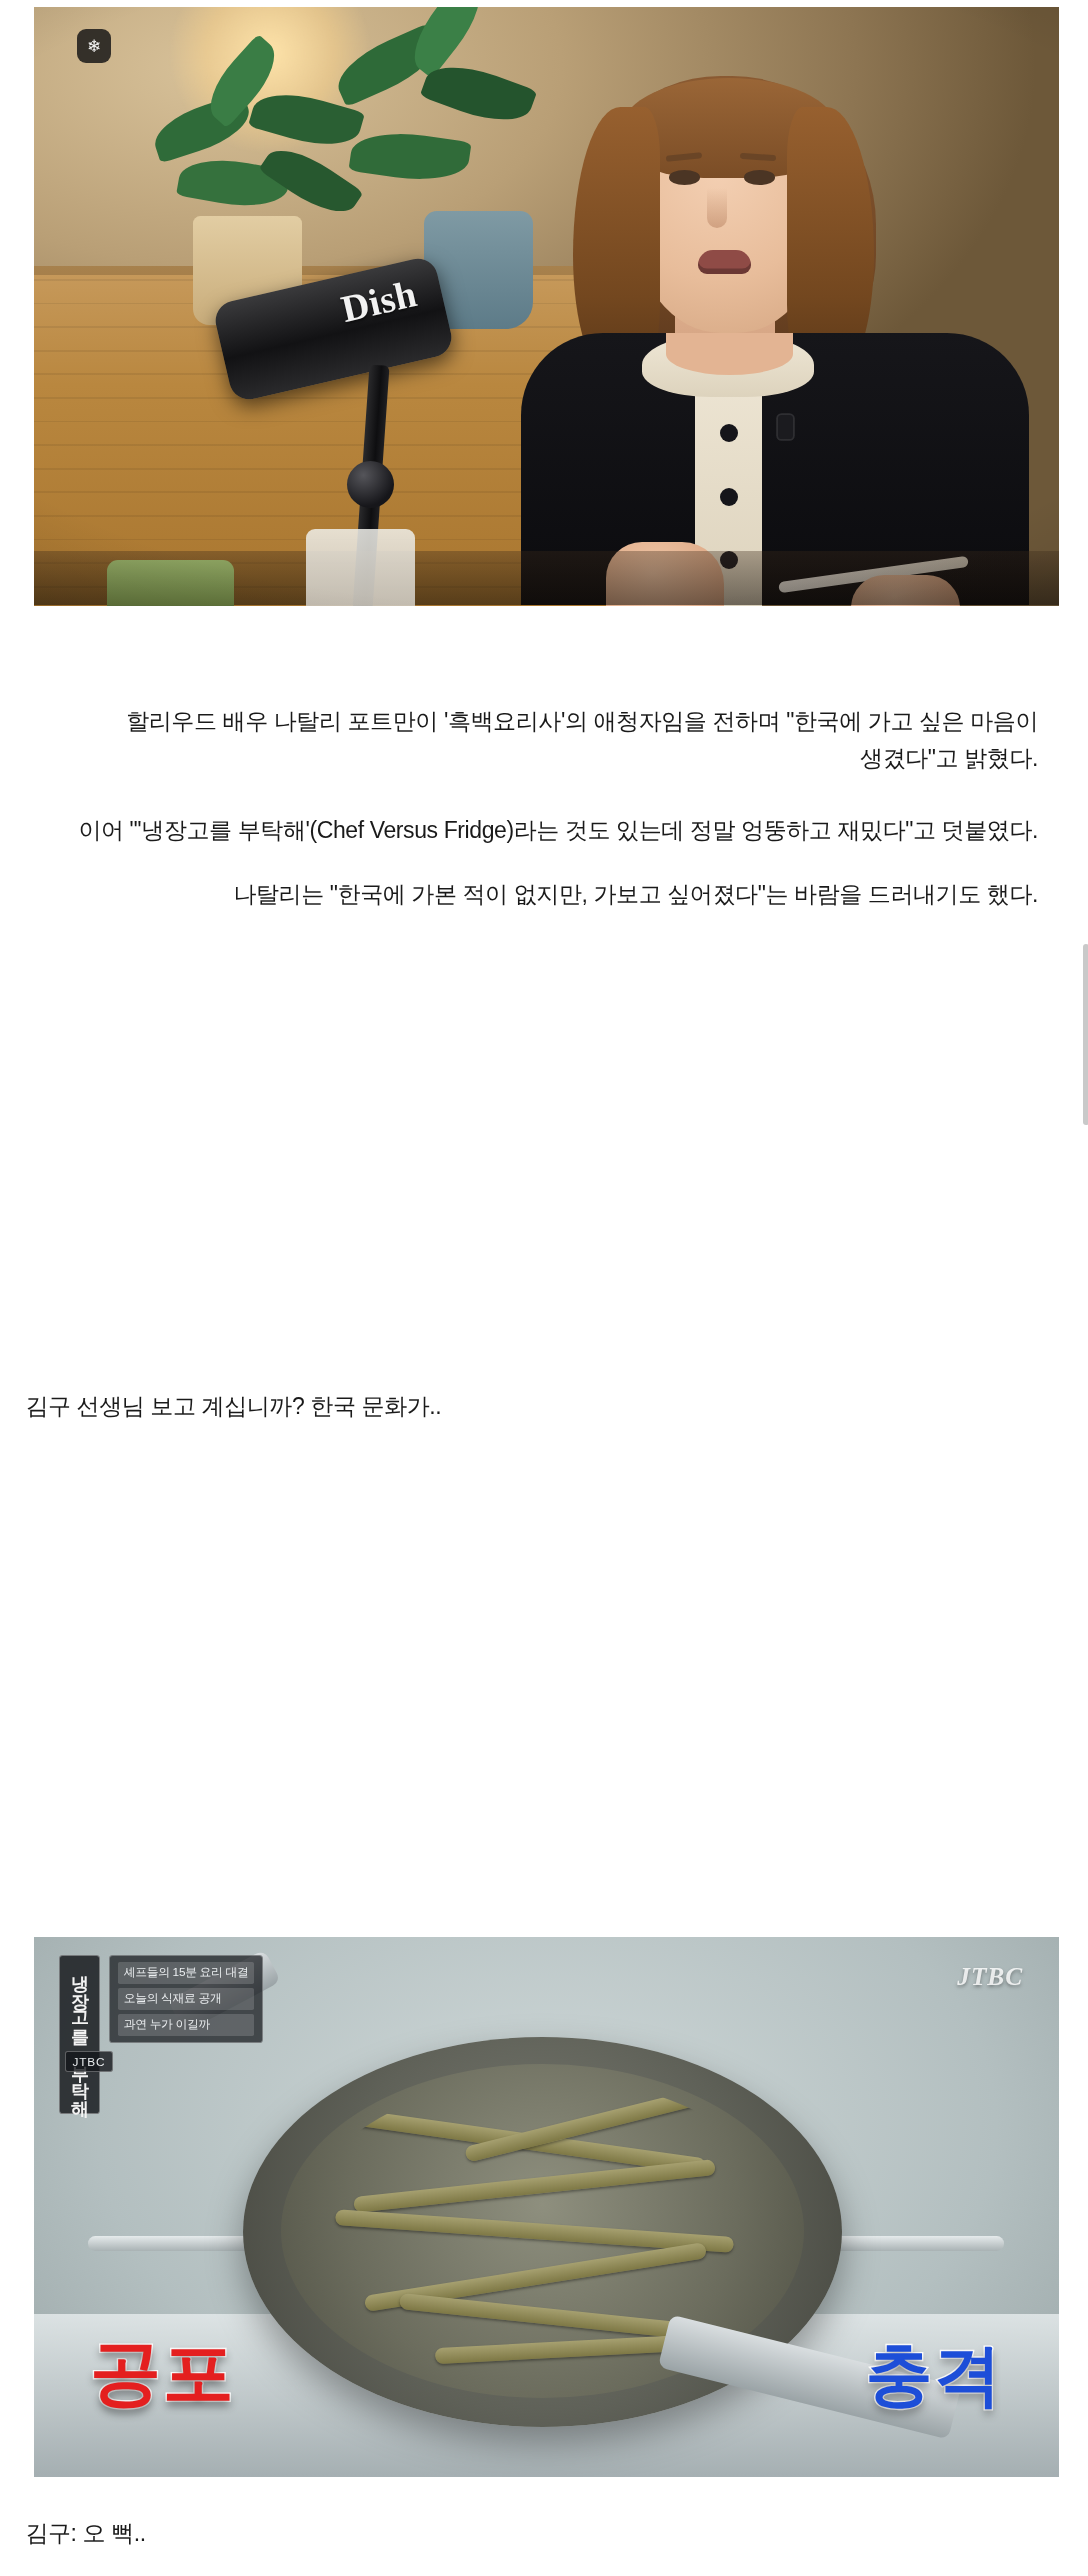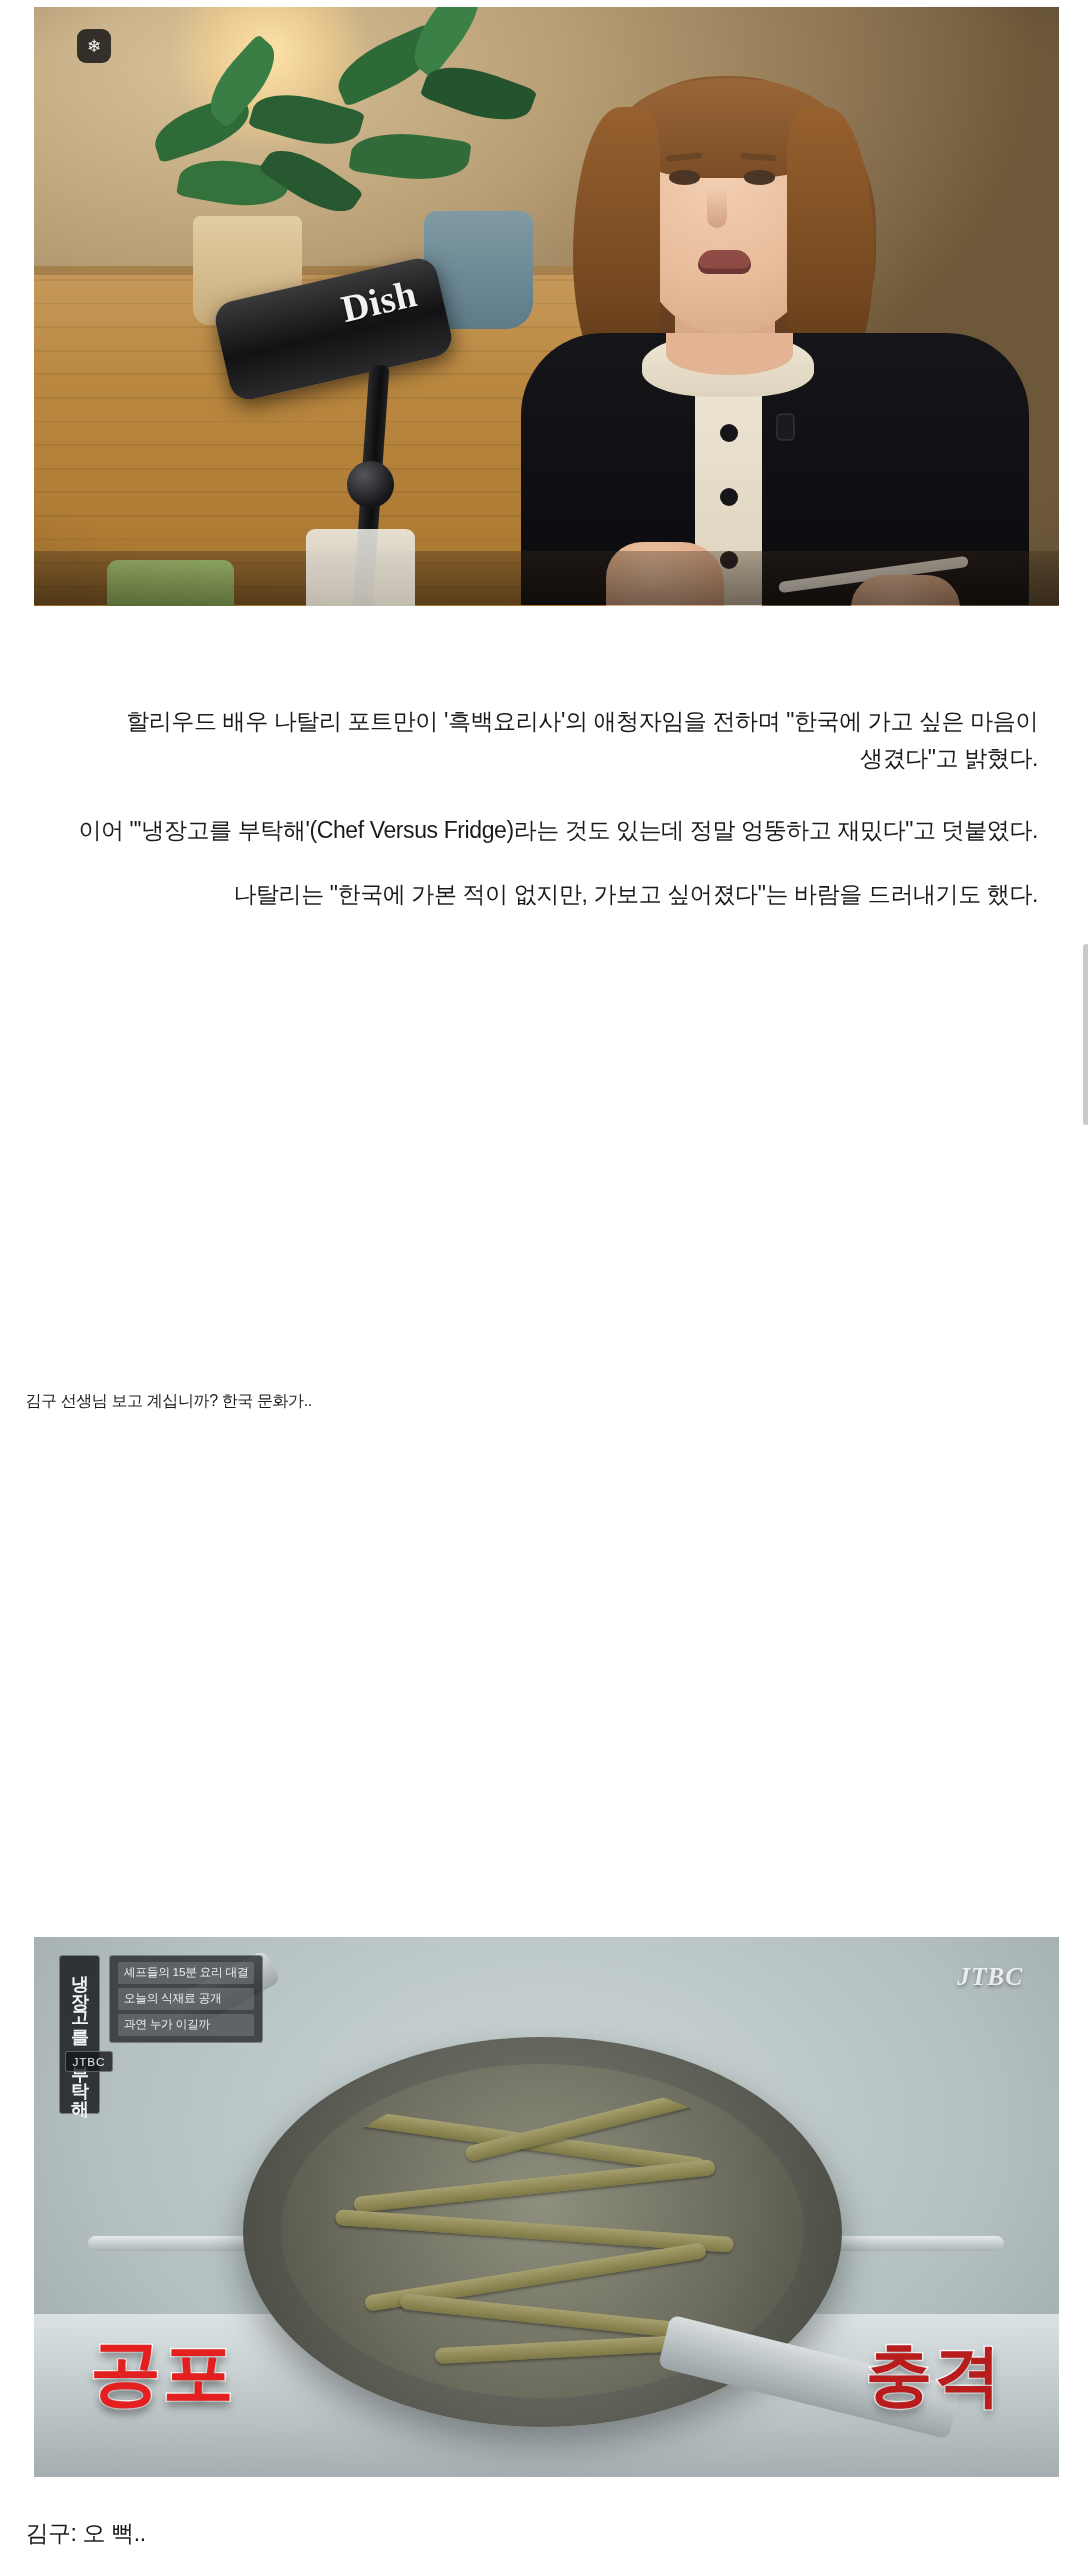--- a/index.html
+++ b/index.html
@@ -259,21 +259,21 @@
     line-height: 1.62;
     letter-spacing: -0.4px;
     word-break: keep-all;
   }
   .body p.tight { margin-bottom: 27px; }
   .body p:last-child { margin-bottom: 0; }
 
   
   .comment-one {
     position: absolute; left: 25.4px; top: 1391px;
-    font-size: 16px; color: #1a1a1a; letter-spacing: -0.4px;
+    font-size: 23px; color: #1a1a1a; letter-spacing: -0.4px;
   }
   .comment-two {
     position: absolute; left: 25.4px; top: 2518px;
     font-size: 23px; color: #1a1a1a; letter-spacing: -0.4px;
   }
 
   
   .tv-wrap {
     position: absolute; left: 34px; top: 1937px;
     width: 1025px; height: 540px;
@@ -393,21 +393,21 @@
     -webkit-text-stroke: 2.7px #ffffff;
     paint-order: stroke fill;
     letter-spacing: 1.8px;
     font-family: "Liberation Serif", serif;
     text-shadow: 0 4.5px 9px rgba(0,0,0,.45);
   }
   .tv .shout-right {
     position: absolute; right: 56px; bottom: 56px;
     font-size: 67px;
     font-weight: 700;
-    color: #b91c1c;
+    color: #1d4ed8;
     -webkit-text-stroke: 2.7px #ffffff;
     paint-order: stroke fill;
     letter-spacing: 1.8px;
     font-family: "Liberation Serif", serif;
     text-shadow: 0 4.5px 9px rgba(0,0,0,.35);
     margin-left: 38px;
   }
 
   
   .scrollbar {

